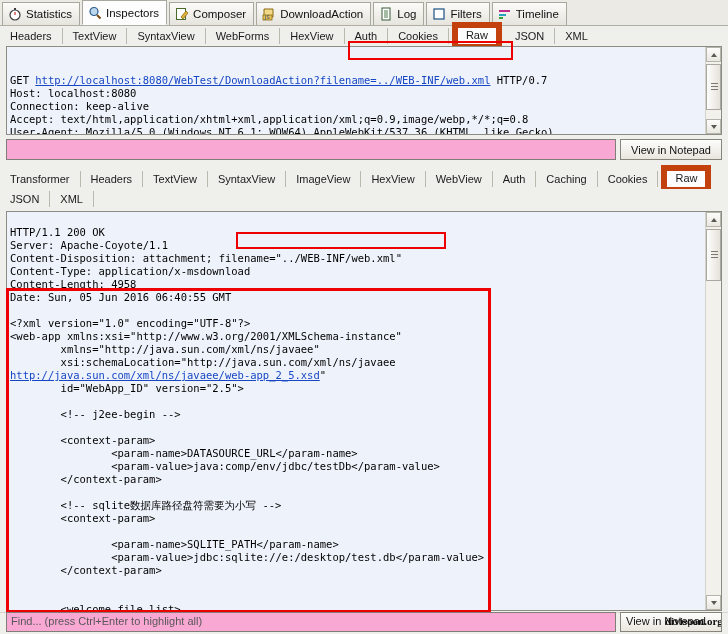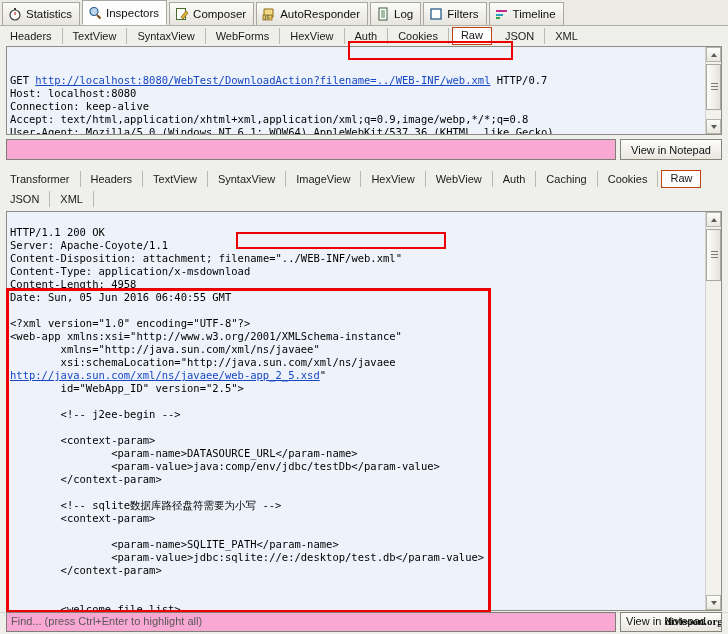--- a/index.html
+++ b/index.html
@@ -43,21 +43,21 @@
   }
   .stab{
     position:relative;
     padding:0 10px;height:16px;line-height:16px;
     color:#1a1a1a;white-space:nowrap;
     border-right:1px solid #b9b9b0;
   }
   .stab:last-child{border-right:none;}
   .stab.sel{
     background:#fdfdfd;
-    border:1px solid #c2410c;
+    border:6px solid #c2410c;
     height:16px;line-height:14px;
     padding:0 8px;margin:0 3px;
   }
 
   
   .panel{
     position:absolute;
     background:#eef3fb;
     border:1px solid #8c8c84;
     box-sizing:border-box;
@@ -179,21 +179,21 @@
     </div>
 
     <div class="mtab">
       <span class="ic">
         <svg width="14" height="14" viewBox="0 0 14 14">
           <path d="M2 2 h9 v8 h-9 z" fill="#f2d98a" stroke="#8a6a10" stroke-width="1"></path>
           <rect x="1" y="8" width="9" height="5" fill="#e8c15a" stroke="#8a6a10" stroke-width="0.8"></rect>
           <text x="3" y="12.4" font-size="5" fill="#14407a" font-family="DejaVu Sans, sans-serif">JS</text>
         </svg>
       </span>
-      <span>AutoResponder</span>
+      <span>DownloadAction</span>
     </div>
 
     <div class="mtab">
       <span class="ic">
         <svg width="14" height="14" viewBox="0 0 14 14">
           <rect x="3" y="1" width="8" height="12" fill="#fff" stroke="#3a5a3a" stroke-width="1"></rect>
           <line x1="5" y1="4" x2="9" y2="4" stroke="#4a7a4a"></line>
           <line x1="5" y1="6" x2="9" y2="6" stroke="#4a7a4a"></line>
           <line x1="5" y1="8" x2="9" y2="8" stroke="#4a7a4a"></line>
           <line x1="5" y1="10" x2="9" y2="10" stroke="#4a7a4a"></line>

